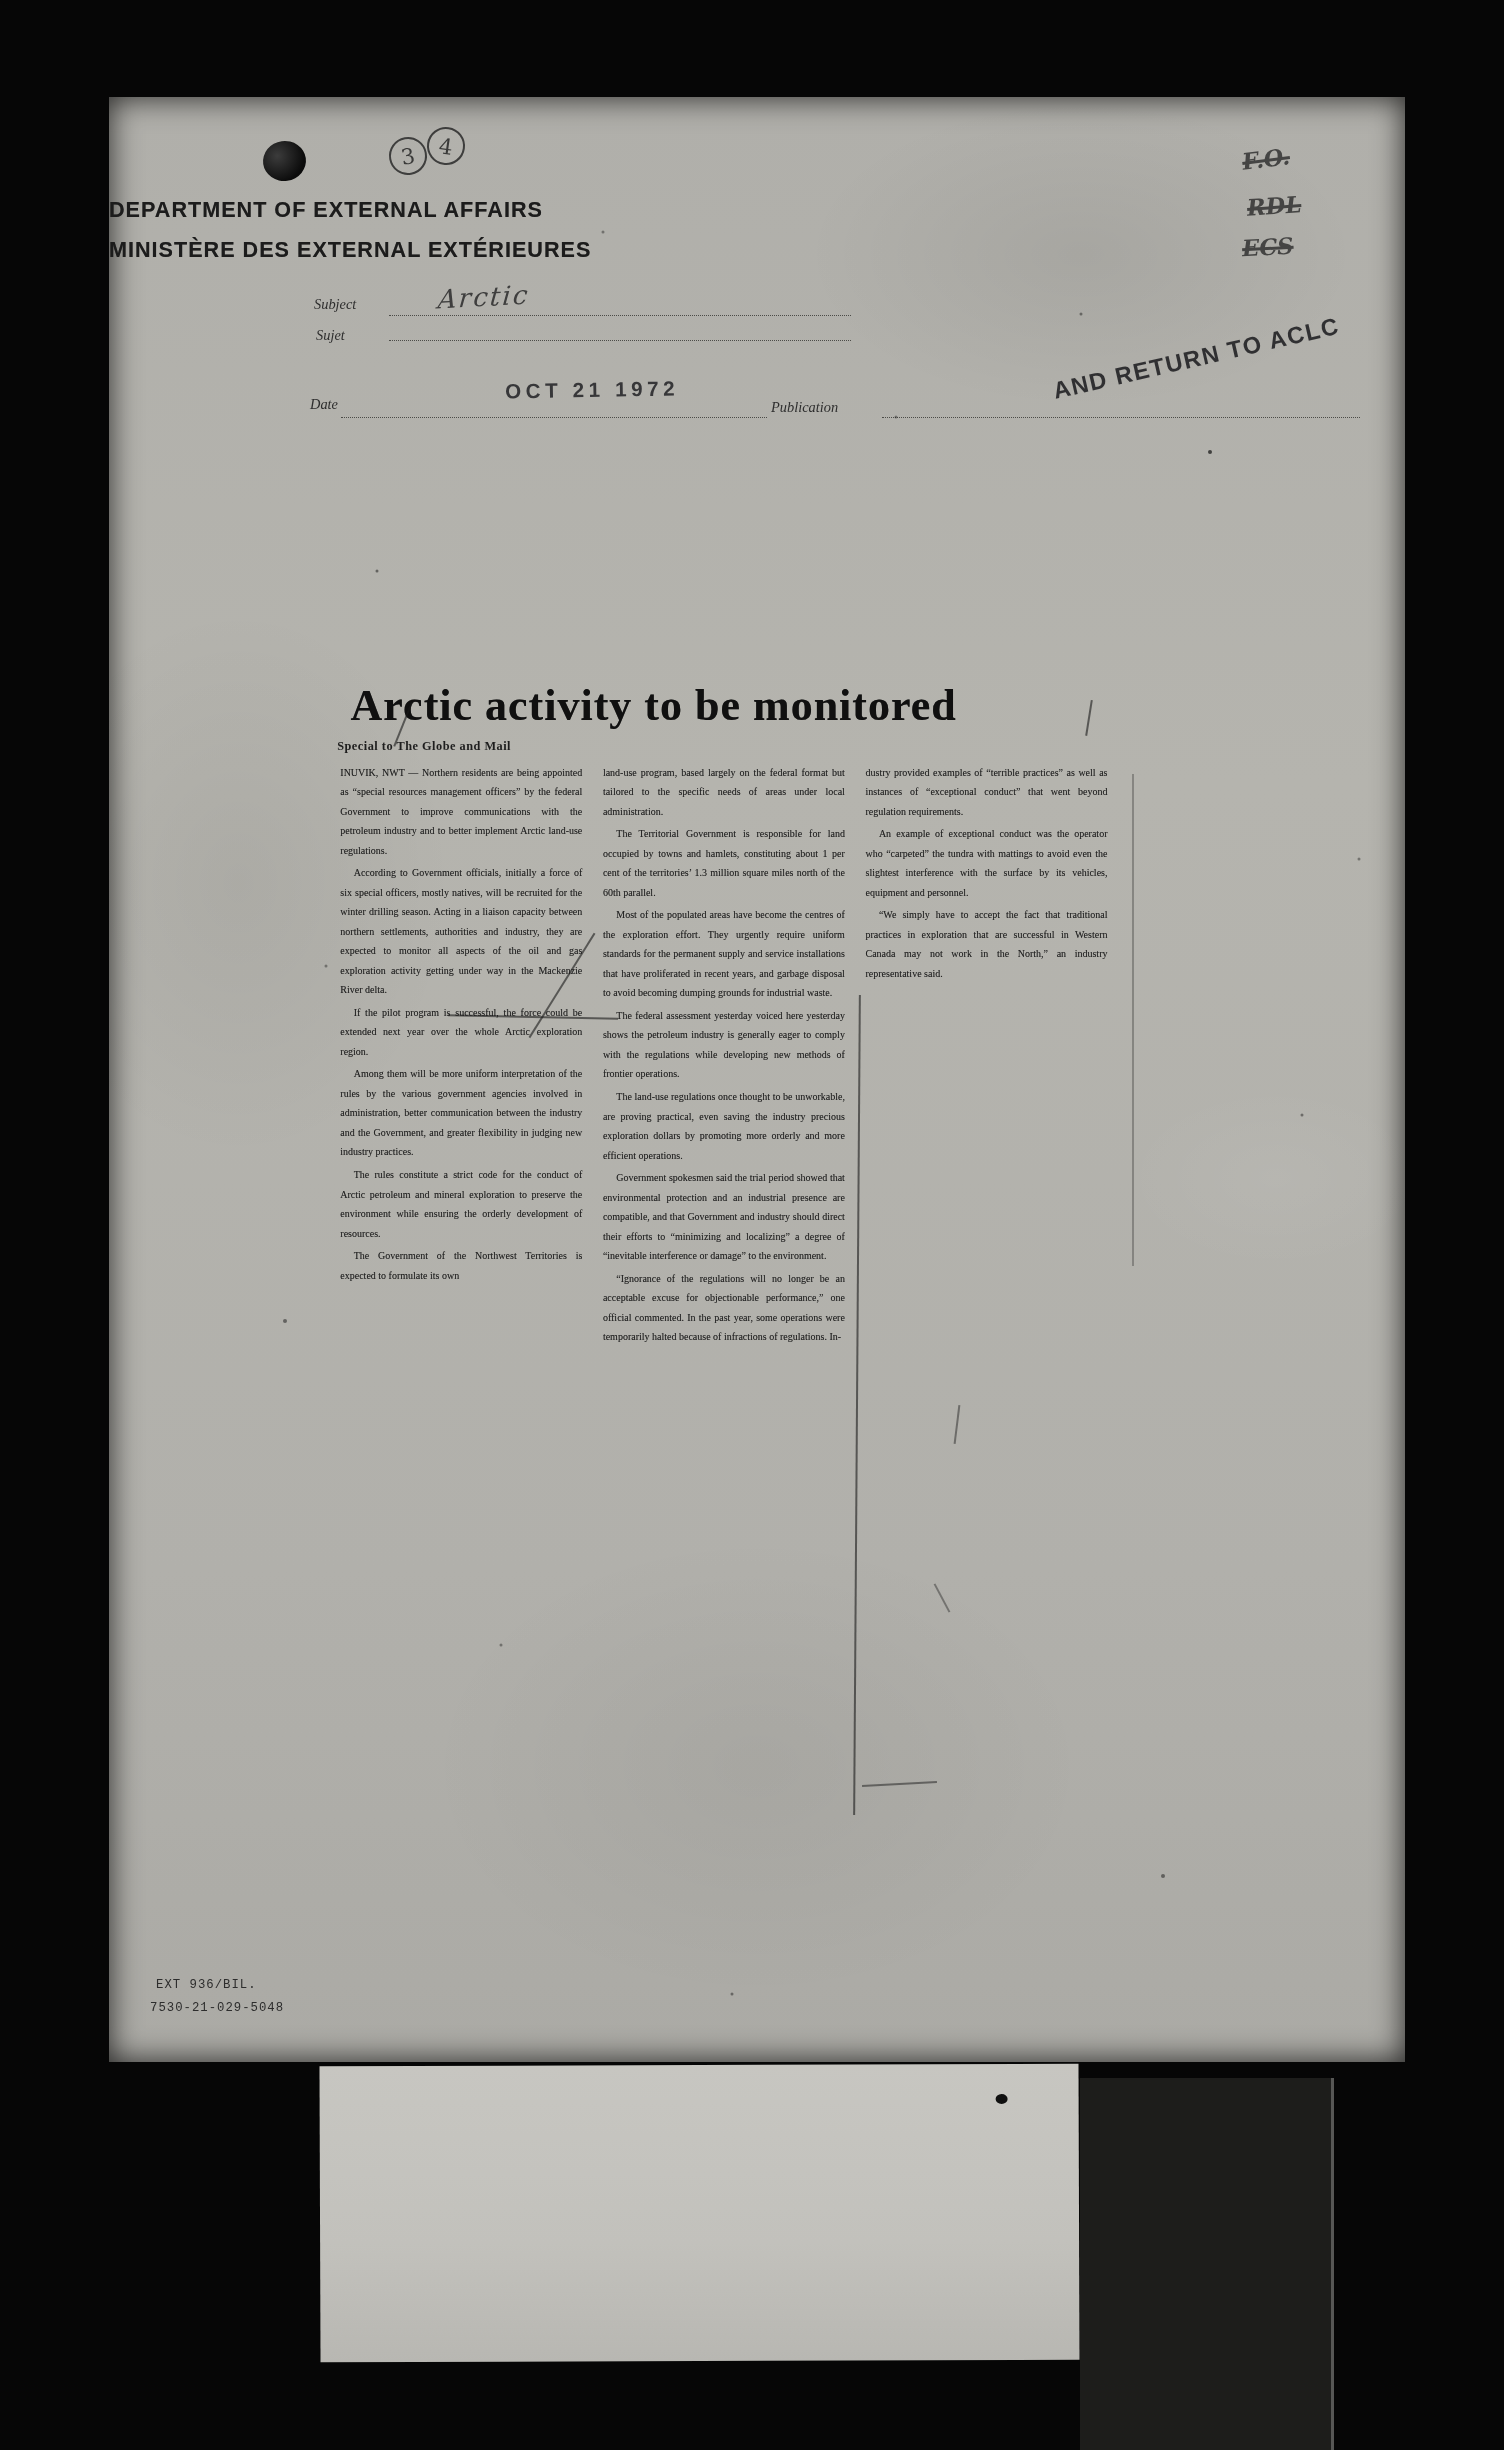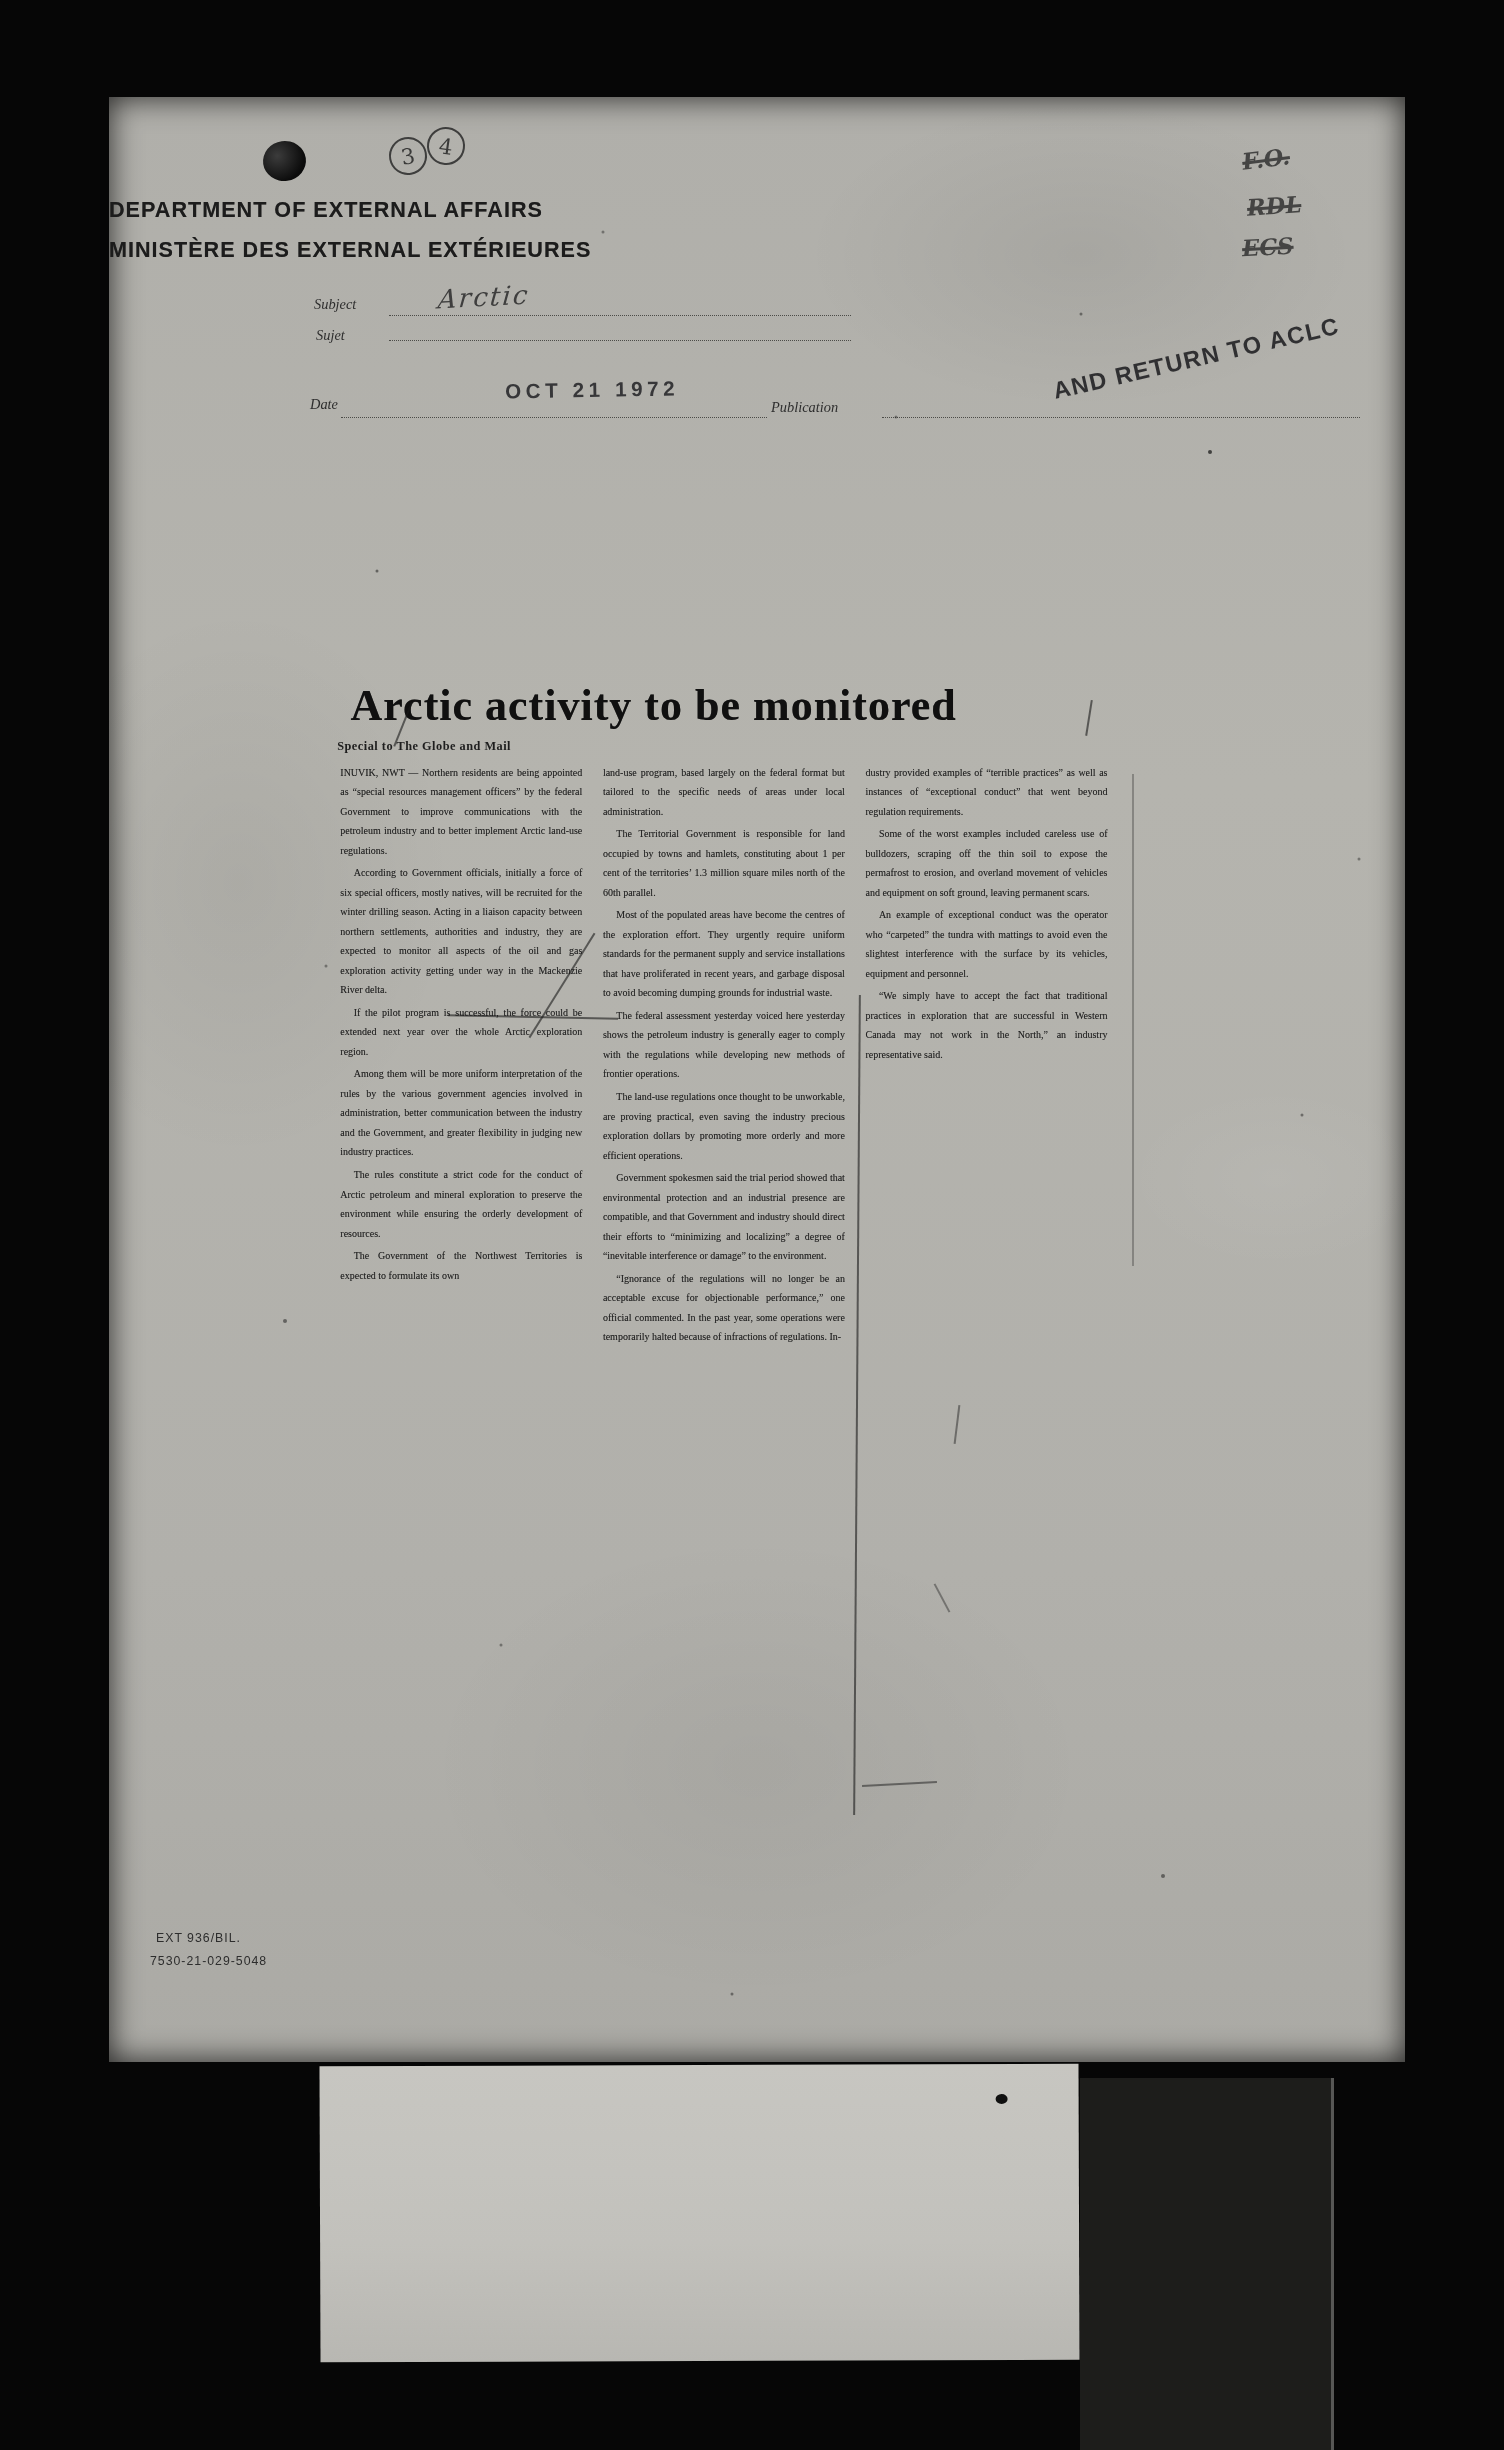--- a/index.html
+++ b/index.html
@@ -85,22 +85,22 @@
     letter-spacing:0.5px;
   }
   .cols{display:flex;gap:20.6px;padding-left:10.3px;}
   .col{
     width:242px;font-size:10px;line-height:19.5px;text-align:justify;
     color:#232323;text-shadow:0 0 0.5px rgba(0,0,0,.35);
   }
   .col p{margin:0 0 3.1px 0;text-indent:13.4px;}
   .col p:first-child{text-indent:0;}
   .footer-code{
-    position:absolute;font-family:Liberation Sans, sans-serif;
-    font-size:12.3px;letter-spacing:1px;color:#2d2d2d;
+    position:absolute;font-family:Liberation Mono, monospace;
+    font-size:12.3px;letter-spacing:1px;color:#2d2d2d;margin-top:47px;
   }
   .footer-code-1{left:47px;top:1834px;}
   .footer-code-2{left:41px;top:1857px;}
   .mark{position:absolute;background:rgba(25,25,25,.6);}
   .mark-strike{left:339px;top:919px;width:170px;height:2.1px;transform:rotate(1.2deg);}
   .mark-slash-col1{left:452px;top:827px;width:2.1px;height:123px;transform:rotate(32deg);}
   .mark-vline-col2{left:747px;top:898px;width:2.1px;height:820px;transform:rotate(.4deg);}
   .mark-vline-col3{left:1023px;top:677px;width:1.5px;height:492px;background:rgba(25,25,25,.3);}
   .mark-caret{left:979px;top:603px;width:2.1px;height:36px;transform:rotate(9deg);}
   .mark-slash-headline{left:293px;top:604px;width:2.1px;height:47px;transform:rotate(22deg);}
@@ -194,21 +194,20 @@
         <p>land-use program, based largely on the federal format but tailored to the specific needs of areas under local administration.</p>
         <p>The Territorial Government is responsible for land occupied by towns and hamlets, constituting about 1 per cent of the territories’ 1.3 million square miles north of the 60th parallel.</p>
         <p>Most of the populated areas have become the centres of the exploration effort. They urgently require uniform standards for the permanent supply and service installations that have proliferated in recent years, and garbage disposal to avoid becoming dumping grounds for industrial waste.</p>
         <p>The federal assessment yesterday voiced here yesterday shows the petroleum industry is generally eager to comply with the regulations while developing new methods of frontier operations.</p>
         <p>The land-use regulations once thought to be unworkable, are proving practical, even saving the industry precious exploration dollars by promoting more orderly and more efficient operations.</p>
         <p>Government spokesmen said the trial period showed that environmental protection and an industrial presence are compatible, and that Government and industry should direct their efforts to “minimizing and localizing” a degree of “inevitable interference or damage” to the environment.</p>
         <p>“Ignorance of the regulations will no longer be an acceptable excuse for objectionable performance,” one official commented. In the past year, some operations were temporarily halted because of infractions of regulations. In-</p>
       </div>
       <div class="col">
         <p>dustry provided examples of “terrible practices” as well as instances of “exceptional conduct” that went beyond regulation requirements.</p>
-        <p>Some of the worst examples included careless use of bulldozers, scraping off the thin soil to expose the permafrost to erosion, and overland movement of vehicles and equipment on soft ground, leaving permanent scars.</p>
         <p>An example of exceptional conduct was the operator who “carpeted” the tundra with mattings to avoid even the slightest interference with the surface by its vehicles, equipment and personnel.</p>
         <p>“We simply have to accept the fact that traditional practices in exploration that are successful in Western Canada may not work in the North,” an industry representative said.</p>
       </div>
     </div>
   </div>
 
   <div class="mark mark-strike"></div>
   <div class="mark mark-slash-col1"></div>
   <div class="mark mark-vline-col2"></div>
   <div class="mark mark-vline-col3"></div>

